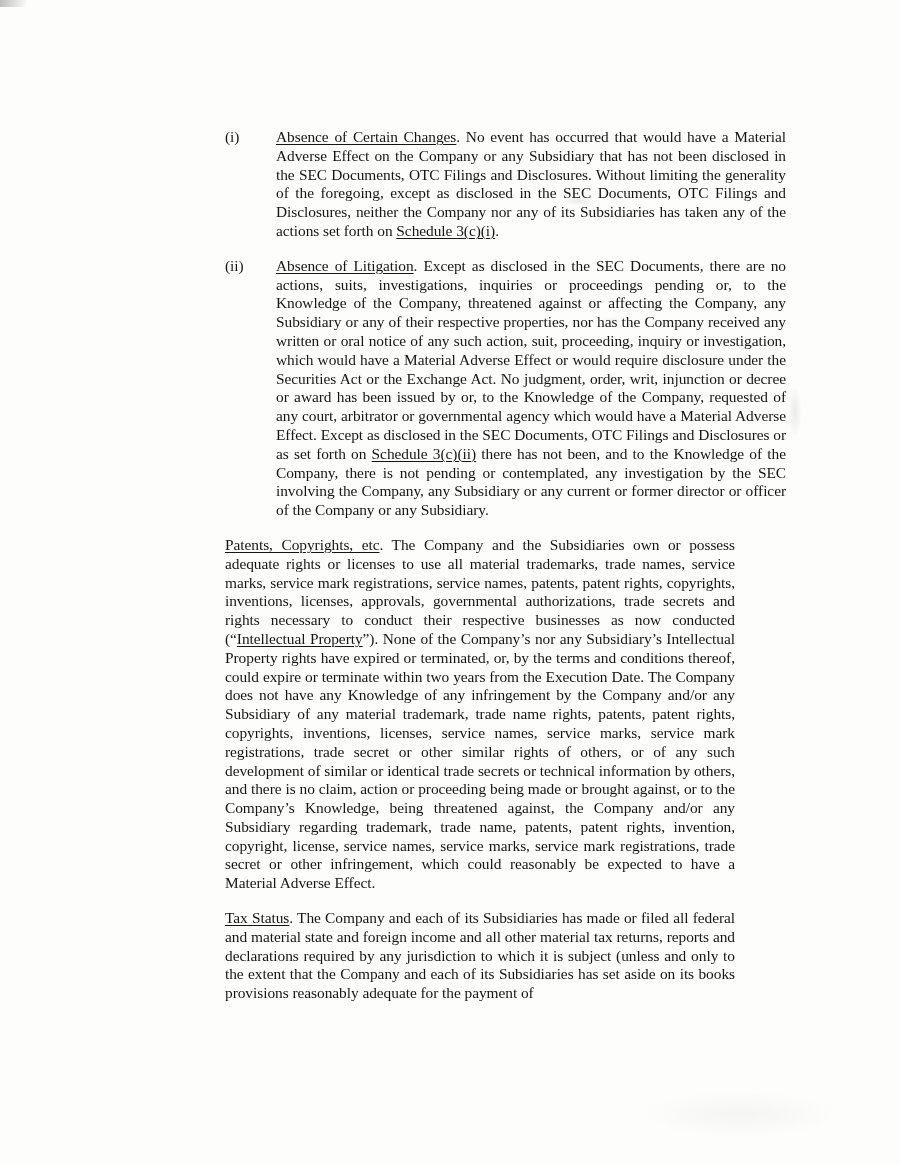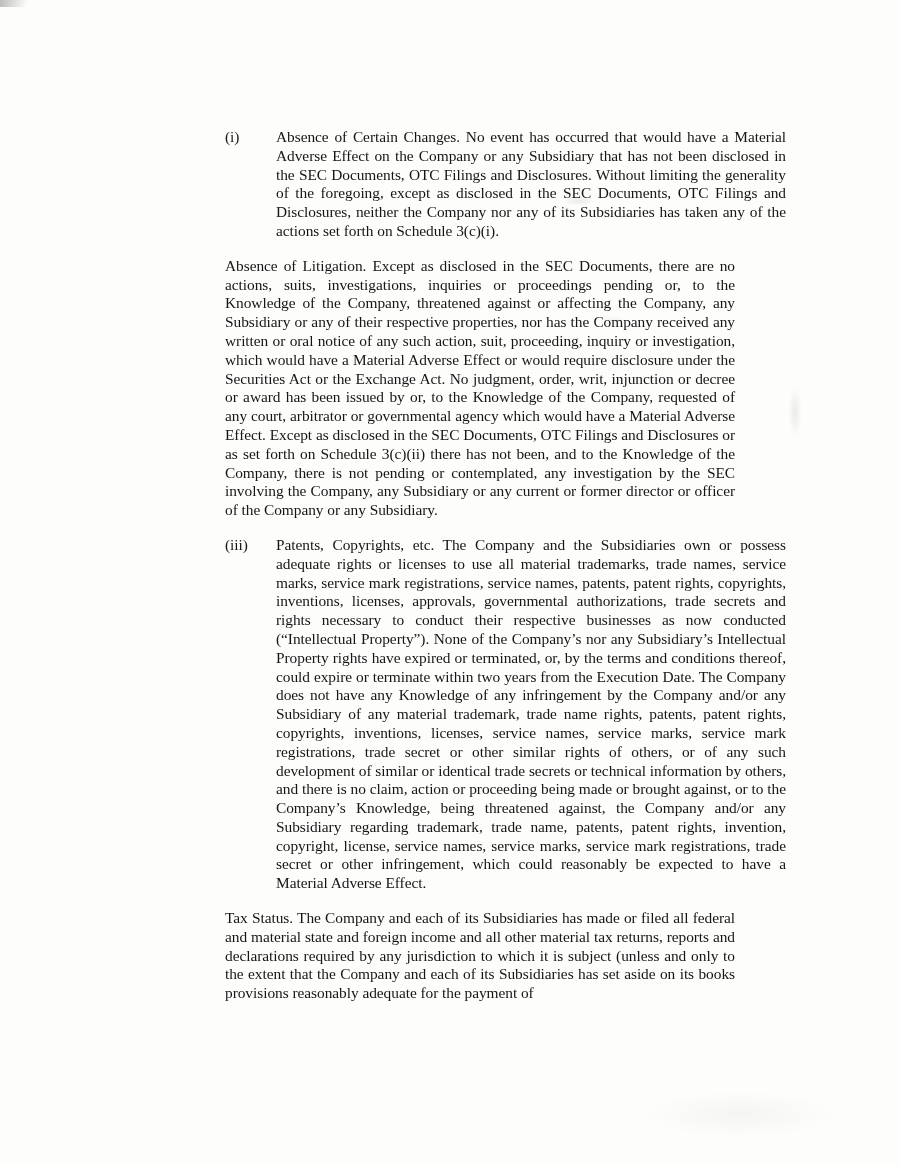--- a/index.html
+++ b/index.html
@@ -32,20 +32,21 @@
   .num {
     width: 51px;
     flex: 0 0 51px;
     text-align: left;
   }
   .ptext {
     width: 510px;
     text-align: justify;
   }
   .u {
+    text-decoration: underline;
     text-underline-offset: 2px;
     text-decoration-thickness: 1px;
   }
   
   .artifact {
     position: absolute;
     pointer-events: none;
   }
   .artifact-corner {
     left: 0; top: 0;
@@ -85,25 +86,25 @@
   <div class="artifact artifact-smudge-4"></div>
 
   <div class="content">
 
     <div class="para">
       <div class="num">(i)</div>
       <div class="ptext"><span class="u">Absence of Certain Changes</span><span>. No event has occurred that would have a Material Adverse Effect on the Company or any Subsidiary that has not been disclosed in the SEC Documents, OTC Filings and Disclosures. Without limiting the generality of the foregoing, except as disclosed in the SEC Documents, OTC Filings and Disclosures, neither the Company nor any of its Subsidiaries has taken any of the actions set forth on </span><span class="u">Schedule 3(c)(i)</span><span>.</span></div>
     </div>
 
     <div class="para">
+      <div class="num">(ii)</div>
       <div class="ptext"><span class="u">Absence of Litigation</span><span>. Except as disclosed in the SEC Documents, there are no actions, suits, investigations, inquiries or proceedings pending or, to the Knowledge of the Company, threatened against or affecting the Company, any Subsidiary or any of their respective properties, nor has the Company received any written or oral notice of any such action, suit, proceeding, inquiry or investigation, which would have a Material Adverse Effect or would require disclosure under the Securities Act or the Exchange Act. No judgment, order, writ, injunction or decree or award has been issued by or, to the Knowledge of the Company, requested of any court, arbitrator or governmental agency which would have a Material Adverse Effect. Except as disclosed in the SEC Documents, OTC Filings and Disclosures or as set forth on </span><span class="u">Schedule 3(c)(ii)</span><span> there has not been, and to the Knowledge of the Company, there is not pending or contemplated, any investigation by the SEC involving the Company, any Subsidiary or any current or former director or officer of the Company or any Subsidiary.</span></div>
     </div>
 
     <div class="para">
-      <div class="num">(iii)</div>
       <div class="ptext"><span class="u">Patents, Copyrights, etc</span><span>. The Company and the Subsidiaries own or possess adequate rights or licenses to use all material trademarks, trade names, service marks, service mark registrations, service names, patents, patent rights, copyrights, inventions, licenses, approvals, governmental authorizations, trade secrets and rights necessary to conduct their respective businesses as now conducted (“</span><span class="u">Intellectual Property</span><span>”). None of the Company’s nor any Subsidiary’s Intellectual Property rights have expired or terminated, or, by the terms and conditions thereof, could expire or terminate within two years from the Execution Date. The Company does not have any Knowledge of any infringement by the Company and/or any Subsidiary of any material trademark, trade name rights, patents, patent rights, copyrights, inventions, licenses, service names, service marks, service mark registrations, trade secret or other similar rights of others, or of any such development of similar or identical trade secrets or technical information by others, and there is no claim, action or proceeding being made or brought against, or to the Company’s Knowledge, being threatened against, the Company and/or any Subsidiary regarding trademark, trade name, patents, patent rights, invention, copyright, license, service names, service marks, service mark registrations, trade secret or other infringement, which could reasonably be expected to have a Material Adverse Effect.</span></div>
     </div>
 
     <div class="para">
       <div class="ptext"><span class="u">Tax Status</span><span>. The Company and each of its Subsidiaries has made or filed all federal and material state and foreign income and all other material tax returns, reports and declarations required by any jurisdiction to which it is subject (unless and only to the extent that the Company and each of its Subsidiaries has set aside on its books provisions reasonably adequate for the payment of</span></div>
     </div>
 
   </div>
 </div>
 

